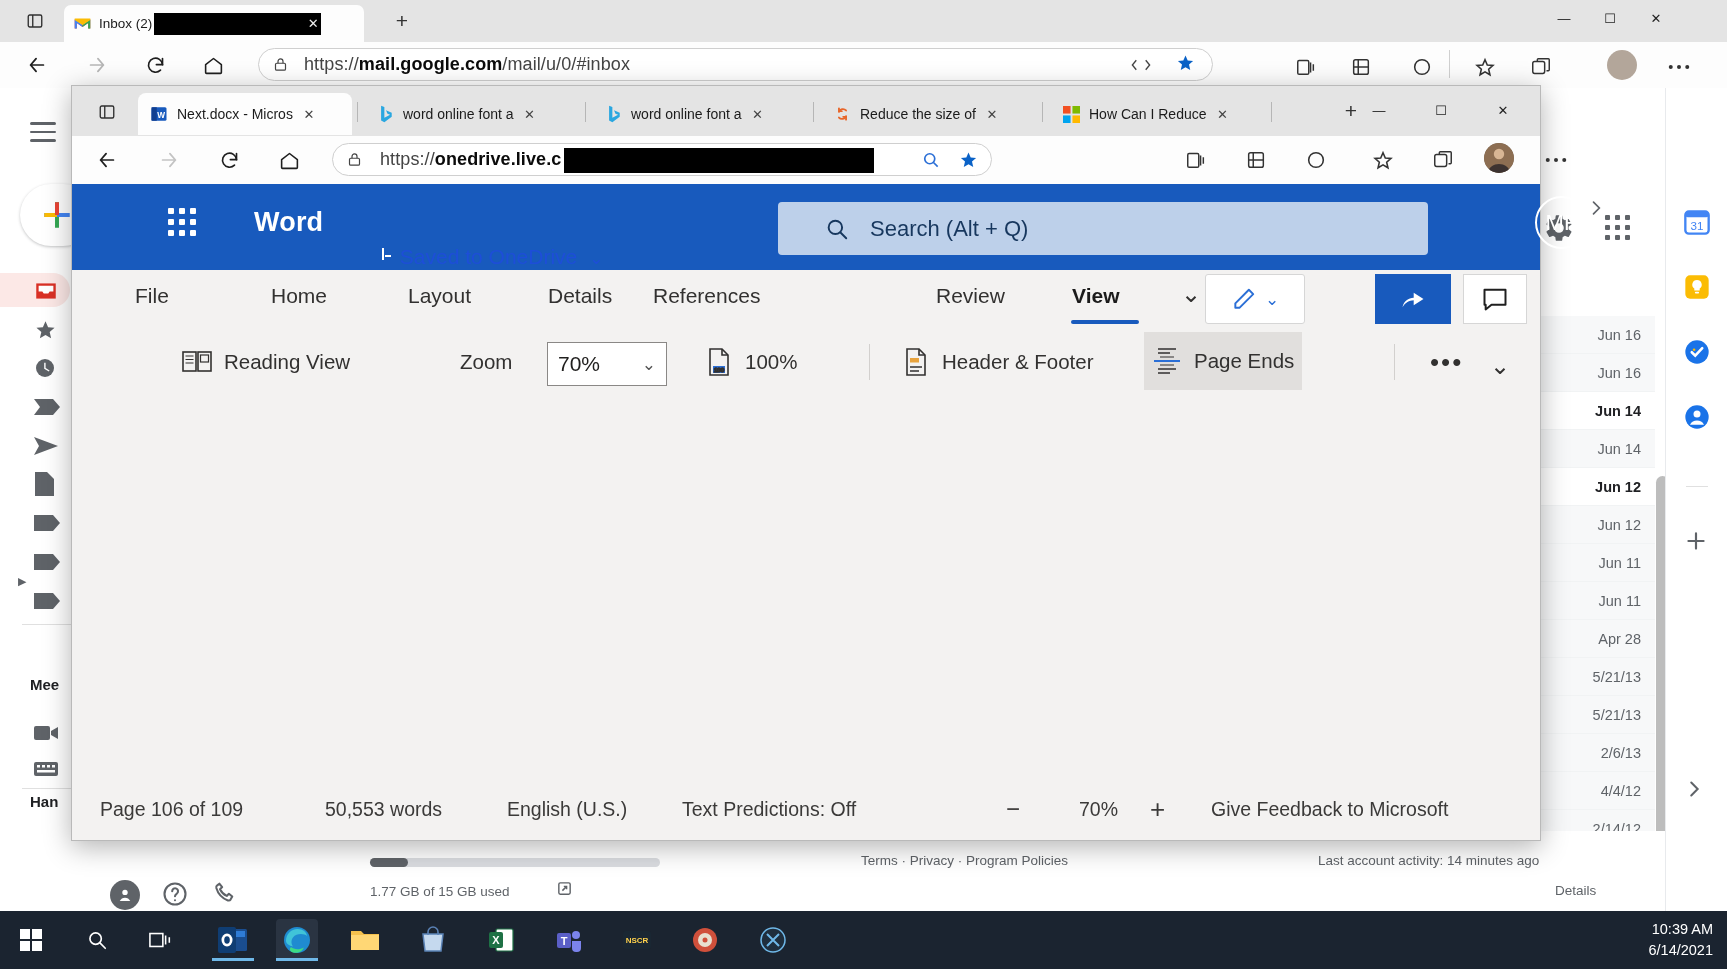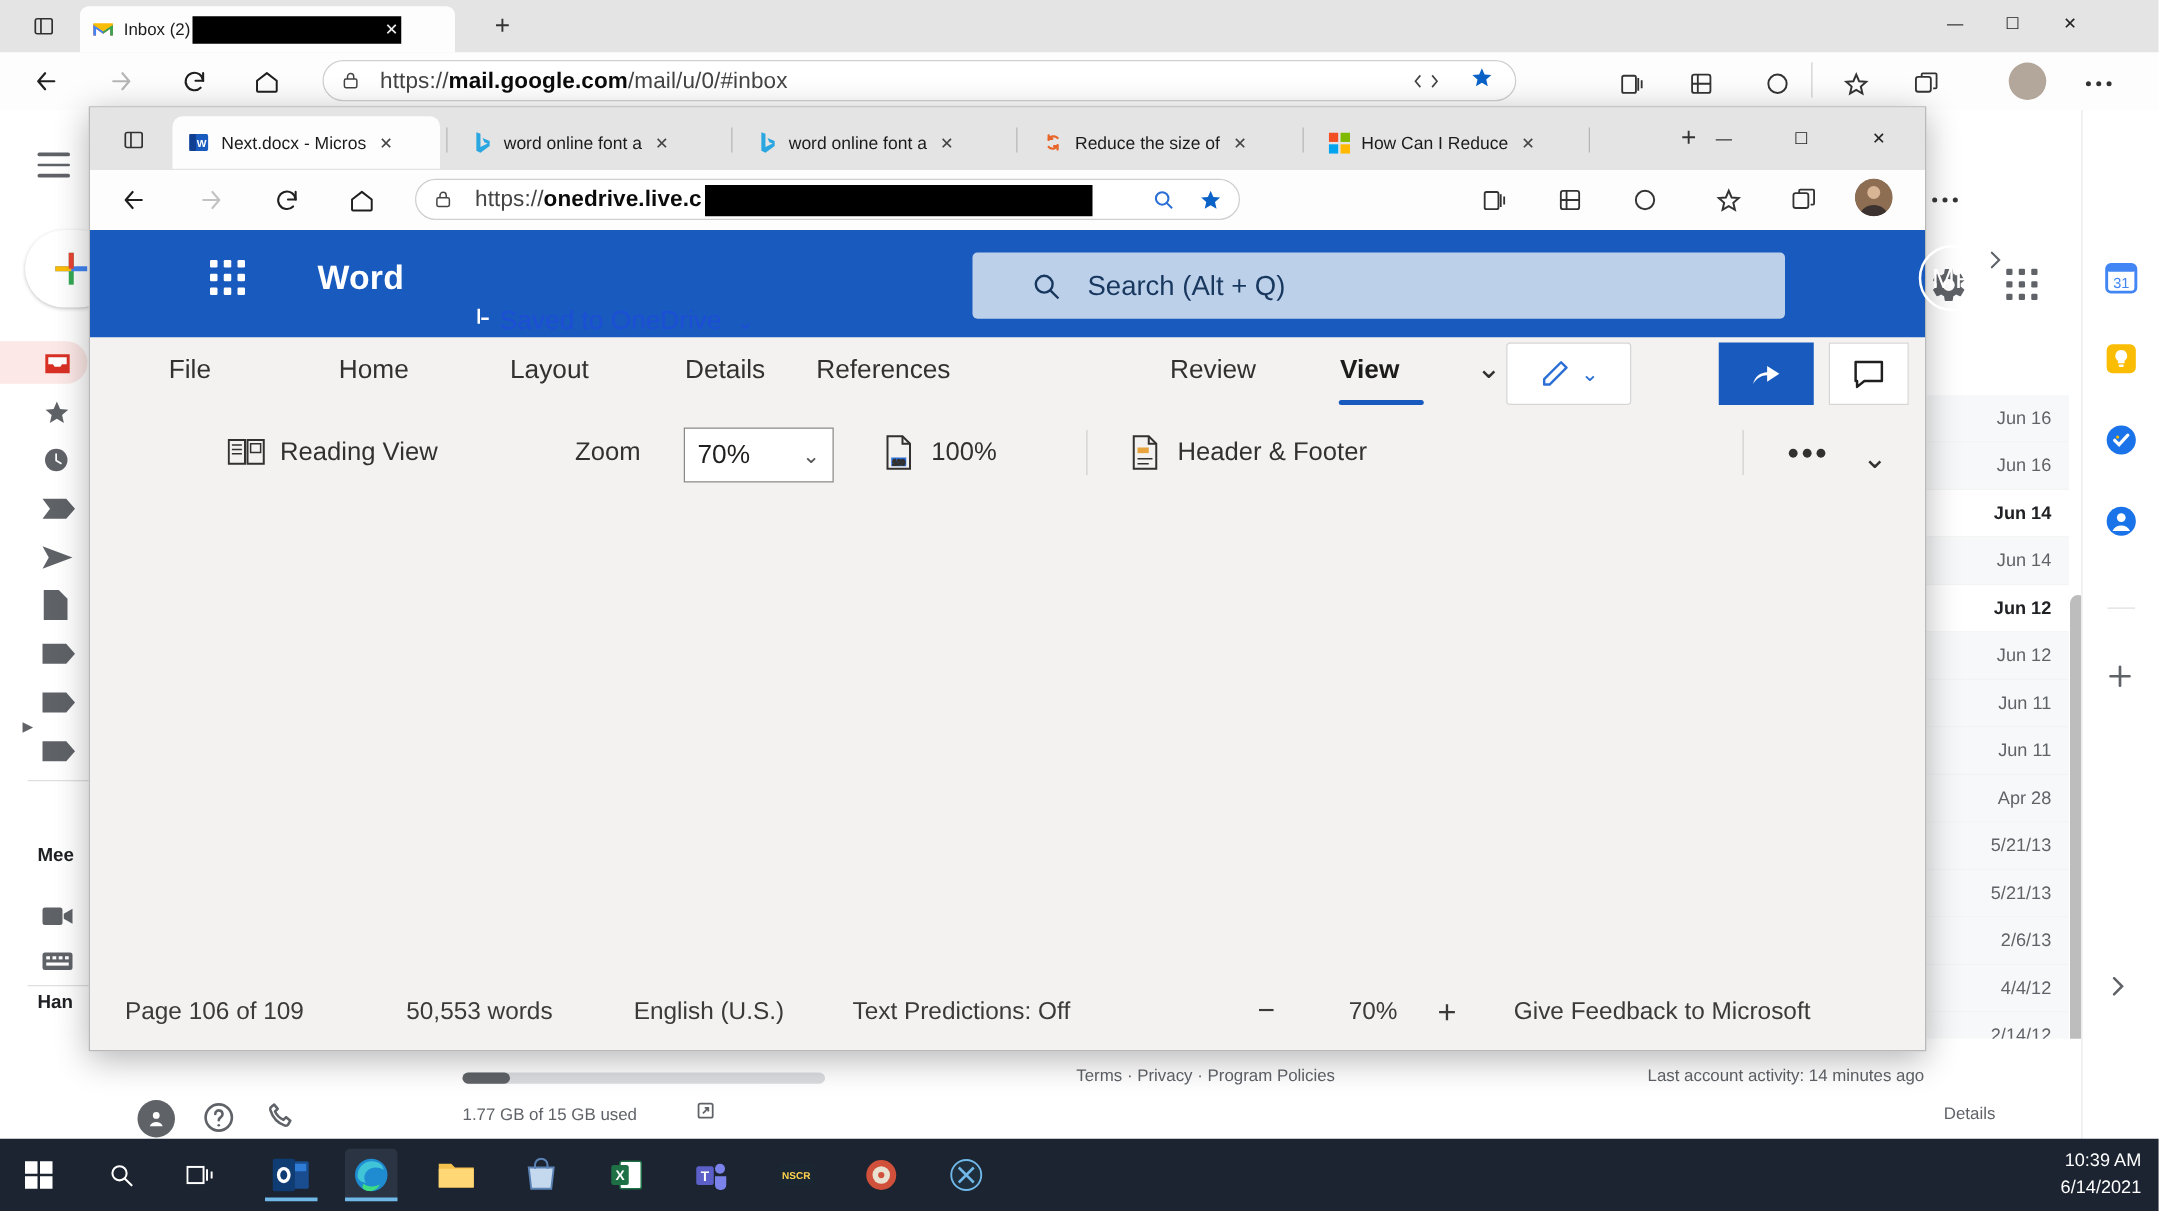--- a/index.html
+++ b/index.html
@@ -877,20 +877,30 @@
           <span style="display:flex">
             <svg width="28" height="30" viewBox="0 0 28 30" fill="none" stroke="#323130" stroke-width="1.6">
                 <path d="M5 2h12l6 6v20H5z"></path>
                 <path d="M17 2v6h6"></path>
                 <rect x="8" y="11" width="9" height="4.5" fill="#e8a33d" stroke="none"></rect>
                 <path d="M8 20h12M8 24h9" stroke-width="1.3"></path>
               </svg>
           </span>
           <span>Header &amp; Footer</span>
         </div>
+        <div class="ritem sel" style="left:1072px;top:0;height:58px">
+          <span style="display:flex">
+            <svg width="30" height="28" viewBox="0 0 30 28" fill="none" stroke="#323130" stroke-width="1.5">
+                <path d="M6 2h18M6 6h12M6 22h18M6 26h12"></path>
+                <path d="M2 14h26" stroke="#2b6fd6" stroke-width="2"></path>
+                <path d="M8 10h14M8 18h14" stroke-width="1.2"></path>
+              </svg>
+          </span>
+          <span>Page Ends</span>
+        </div>
         <div class="rib-sep" style="left:1322px"></div>
         <div class="ritem" style="left:1350px;font-size:26px;letter-spacing:2px">
           <span>•••</span>
         </div>
         <div class="ribbon-caret" style="right:30px;top:20px;font-size:24px">⌄</div>
       </div>
 
 
       <div class="statusbar">
         <span class="sb" style="left:28px">Page 106 of 109</span>

